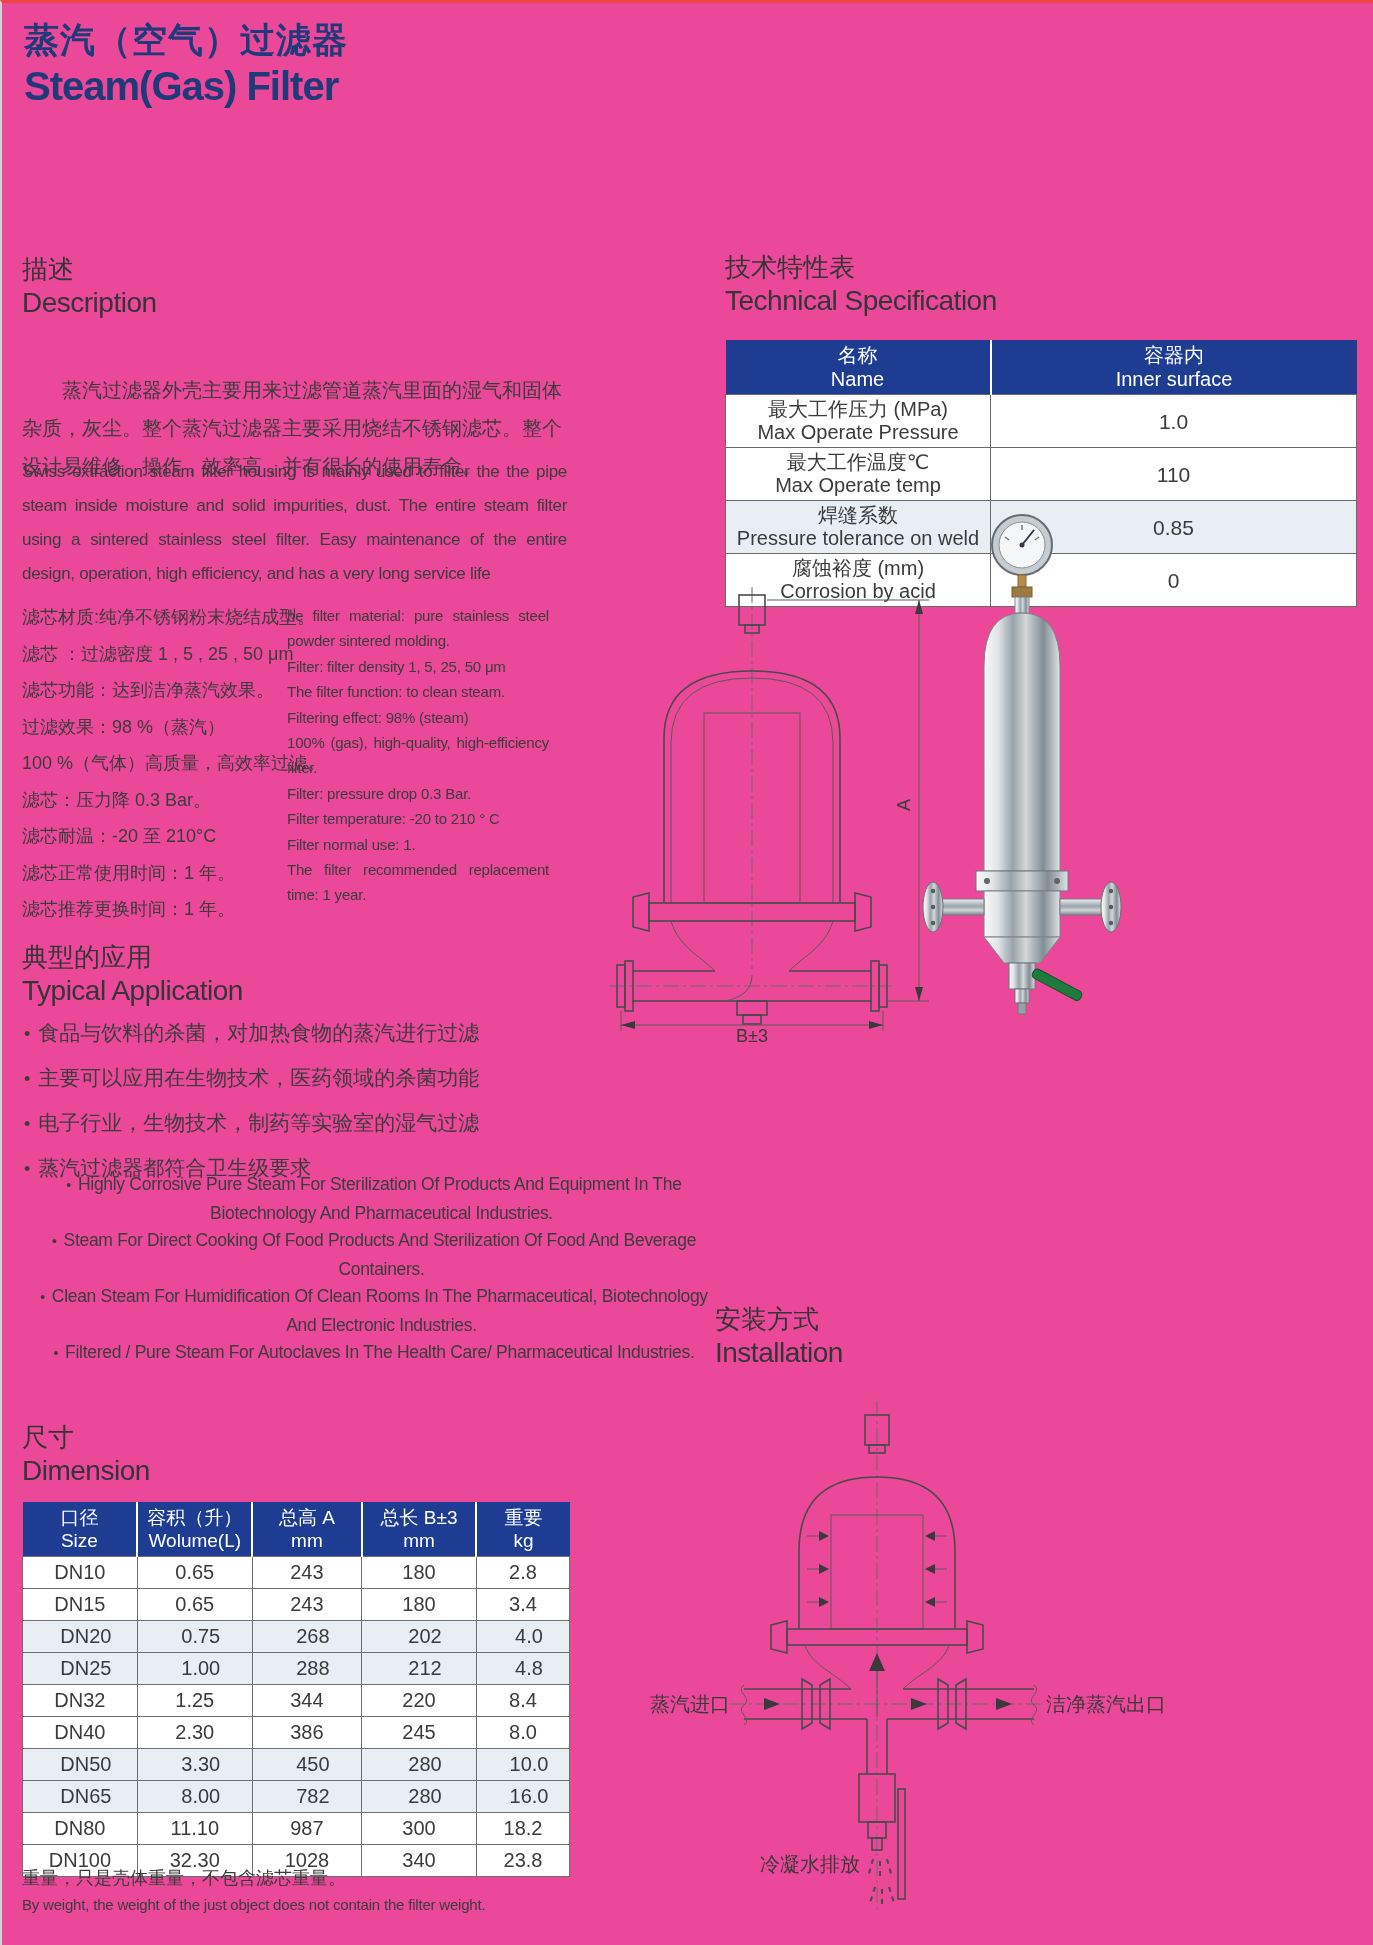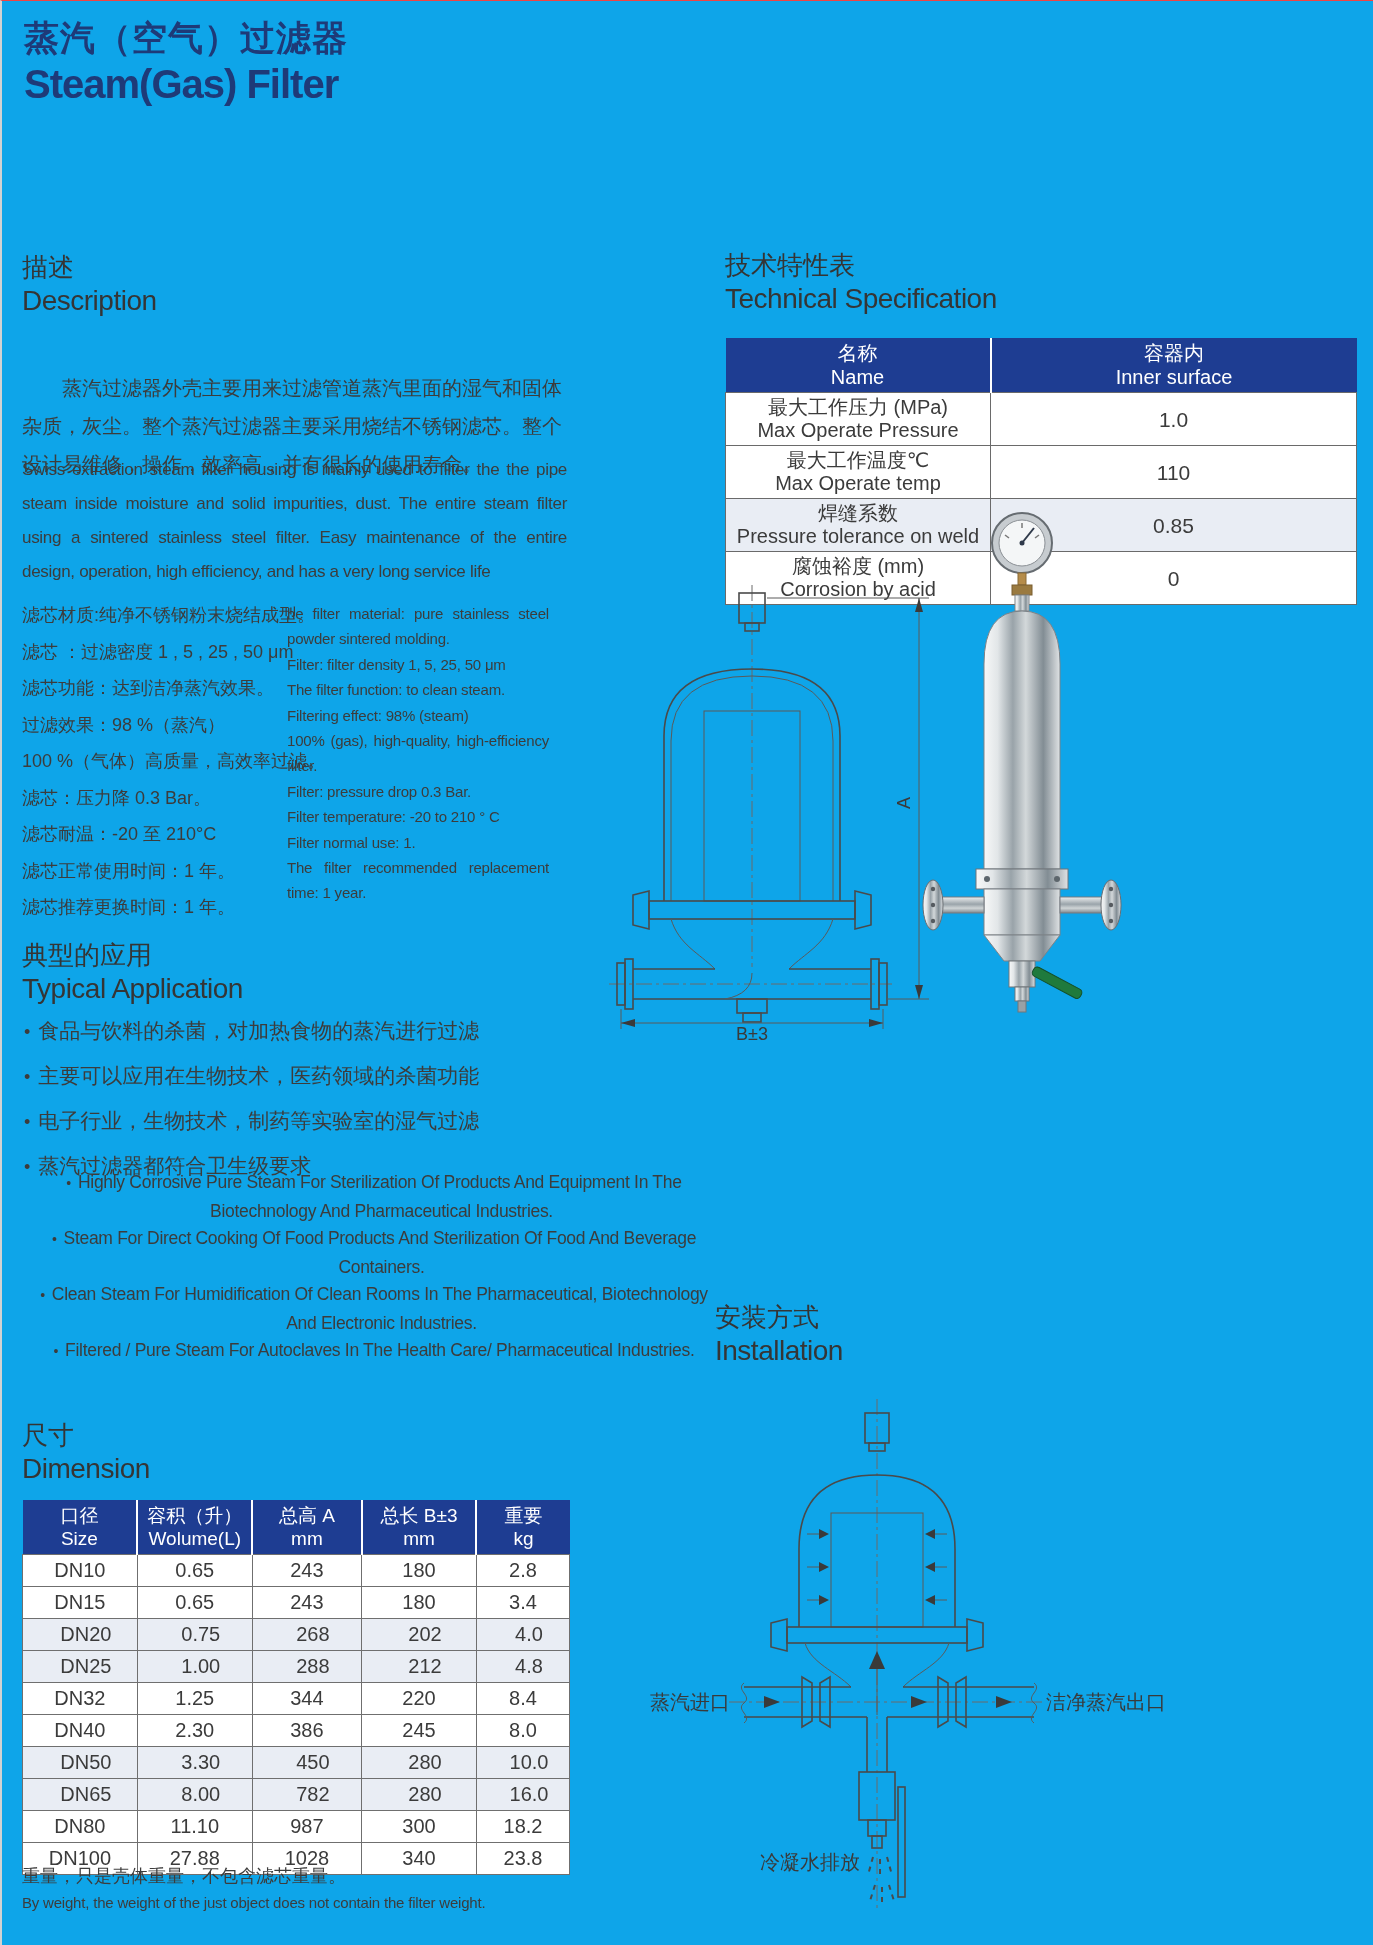--- a/index.html
+++ b/index.html
@@ -1,18 +1,18 @@
 <!DOCTYPE html>
 <html style="--title-blue: #1e3a78; --header-blue: #1e3d92; --row-shade: #e9edf4; --valve-green: #1f7a3d;"><head>
 <meta charset="utf-8">
 <style>
   html,body{margin:0;padding:0;background:#e9e9e9;}
-  .page{position:relative;width:1373px;height:1945px;margin:0 auto;background:#0ea5e9;
+  .page{position:relative;width:1373px;height:1945px;margin:0 auto;background:#ec4899;
         font-family:"Liberation Sans","DejaVu Sans",sans-serif;color:#3b3b3b;overflow:hidden;
-        border-left:2px solid #d2d2d2;border-top:1px solid #ef4444;box-sizing:border-box;}
+        border-left:2px solid #d2d2d2;border-top:3px solid #ef4444;box-sizing:border-box;}
   .abs{position:absolute;}
 
   .title-zh{font-size:35px;font-weight:700;color:var(--title-blue,#1e3a78);letter-spacing:1px;line-height:1.2;}
   .title-en{font-size:40px;font-weight:700;color:var(--title-blue,#1e3a78);letter-spacing:-1px;line-height:1.15;margin-top:2px;}
 
   .sec-head .zh{font-size:26px;color:#353535;line-height:1.25;}
   .sec-head .en{font-size:28px;color:#353535;line-height:1.2;letter-spacing:-0.5px;}
 
   .para-zh{width:540px;font-size:20px;line-height:38px;text-align:justify;text-indent:2em;color:#3c3c3c;margin-top:32px;}
   .para-en{width:545px;font-size:17px;line-height:34px;text-align:justify;letter-spacing:-0.3px;color:#3c3c3c;}
@@ -384,21 +384,21 @@
         </tr>
       <tr>
           <td>DN80</td>
           <td>11.10</td>
           <td>987</td>
           <td>300</td>
           <td>18.2</td>
         </tr>
       <tr>
           <td>DN100</td>
-          <td>27.88</td>
+          <td>32.30</td>
           <td>1028</td>
           <td>340</td>
           <td>23.8</td>
         </tr>
     </tbody>
   </table>
 
   <div class="abs" style="left:20px;top:1862px;">
     <div class="footnote-zh">重量，只是壳体重量，不包含滤芯重量。</div>
     <div class="footnote-en">By weight, the weight of the just object does not contain the filter weight.</div>

